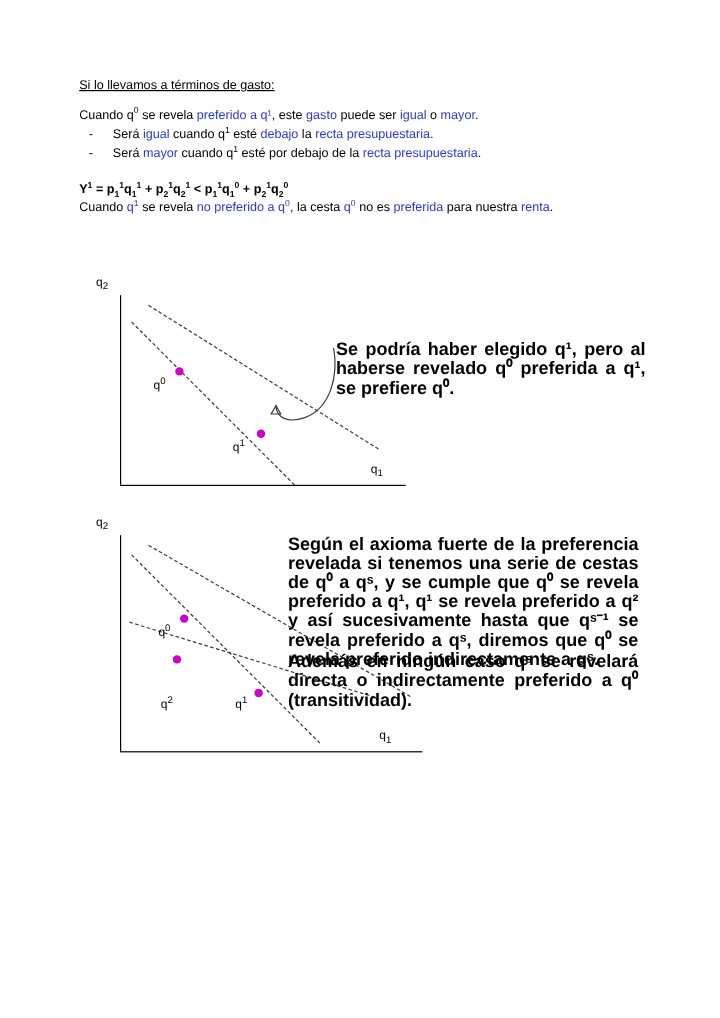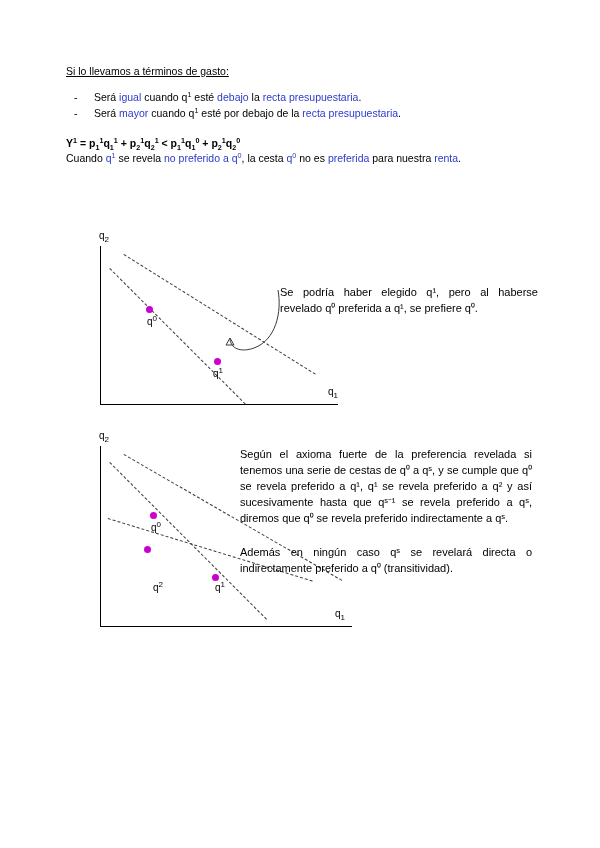--- a/index.html
+++ b/index.html
@@ -27,43 +27,46 @@
     font-size:10.5px; line-height:16px;
     padding-left:28px; position:relative;
   }
   .bullet .dash { position:absolute; left:8px; top:0; }
 
   
   .chart { position:absolute; }
   .axis-v, .axis-h { position:absolute; background:#000; }
   .axis-v { width:1px; }
   .axis-h { height:1px; }
-  .lbl { position:absolute; font-size:10px;margin-left:19px; }
+  .lbl { position:absolute; font-size:10px; }
   .dot {
     position:absolute; width:7px; height:7px; border-radius:50%;
     background:#cc00cc;
   }
   .dline { position:absolute; height:0; border-top:1px dashed #3a3a3a; transform-origin:0 0; }
-  .note { position:absolute; font-size:11px; line-height:16px; text-align:justify; }
+  .note { position:absolute; font-size:15px; line-height:16px; text-align:justify;font-weight:bold; }
   .curve { position:absolute; }
 </style>
 </head>
 <body>
 
 <div class="page">
 
   <div class="content">
 
     <p class="line">
       <span class="u">Si lo llevamos a términos de gasto:</span>
     </p>
 
     <div class="spacer10"></div>
 
 
+    <p class="line">
+      <span>Cuando q<sup>0</sup> se revela </span><span class="blue">preferido a q¹</span><span>, este </span><span class="blue">gasto</span><span> puede ser </span><span class="blue">igual</span><span> o </span><span class="blue">mayor</span><span>.</span>
+    </p>
 
     <div class="bullets">
       <div class="bullet">
         <span class="dash">-</span>
         <span>Será </span><span class="blue">igual</span><span> cuando q<sup>1</sup> esté </span><span class="blue">debajo</span><span> la </span><span class="blue">recta presupuestaria</span><span>.</span>
       </div>
       <div class="bullet">
         <span class="dash">-</span>
         <span>Será </span><span class="blue">mayor</span><span> cuando  q<sup>1</sup> esté por debajo de la </span><span class="blue">recta presupuestaria</span><span>.</span>
       </div>

